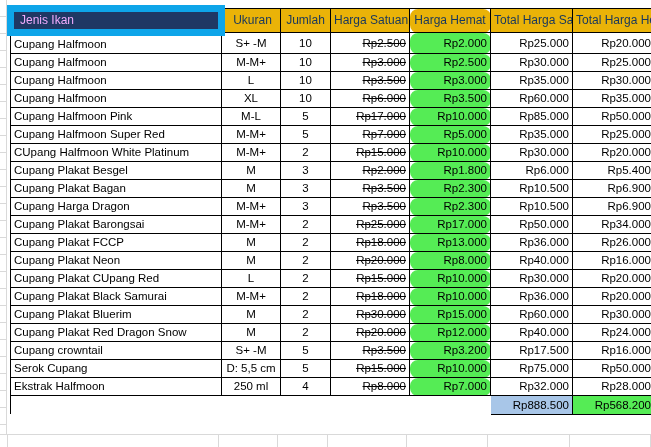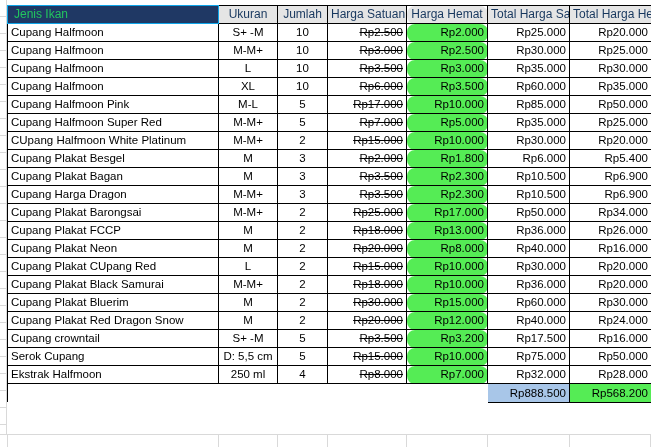--- a/index.html
+++ b/index.html
@@ -84,30 +84,30 @@
   .c-themat  { width:  82px; }
 
   
   thead th {
     height: 33px;
     line-height: 14px;
     vertical-align: middle;
     font-weight: bold;
     font-size: 12px;
     text-align: center;
-    background: #e5e5e5;
+    background: #eab308;
     color: #17375e;
     border: 1px solid #000000;
   }
   thead th.head-jenis {
     background: #1f3864;
-    color: #22c55e;
+    color: #f0abfc;
     text-align: left;
     padding-left: 6px;
-    border: 1px solid #0ea5e9;
+    border: 7px solid #0ea5e9;
   }
 
   
   td.t-left   { text-align: left; }
   td.t-center { text-align: center; margin-left: 9px; }
   td.t-right  { text-align: right; }
 
   td.strike {
     text-align: right;
     text-decoration: line-through;

